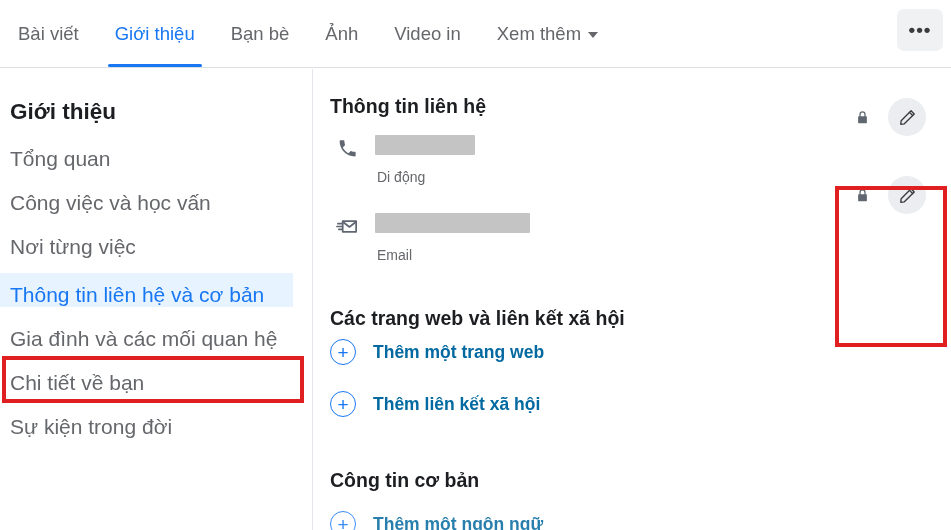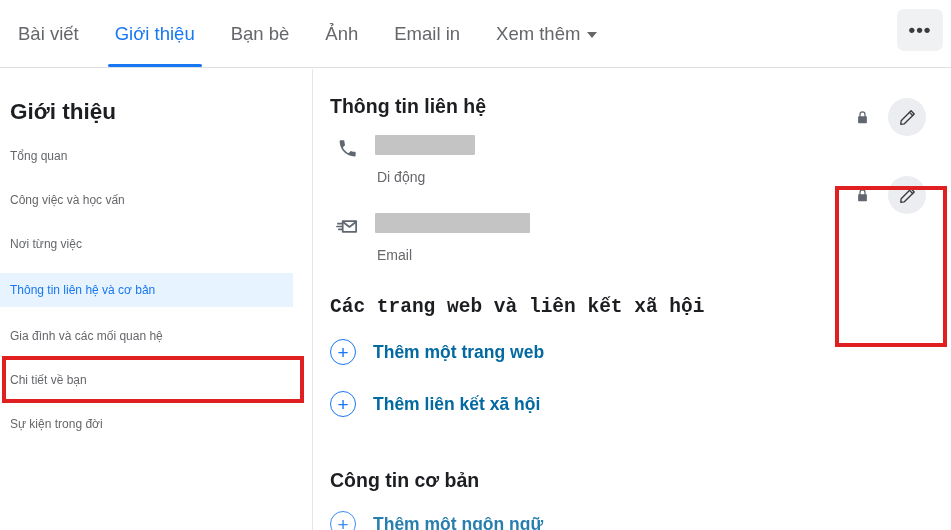--- a/index.html
+++ b/index.html
@@ -71,24 +71,24 @@
     background: #ffffff;
     border-right: 1px solid #e4e6eb;
   }
   .sidebar-title {
     position: absolute; left: 10px; top: 30px;
     font-size: 22.5px; font-weight: bold; color: #1c1e21;
   }
   .side-items { position: absolute; left: 0; top: 72px; width: 312px; }
   .side-item {
     height: 30px;
-    display: flex; align-items: center;
+    display: flex; align-items: flex-end;
     padding-left: 10px;
     margin-bottom: 14px;
-    font-size: 12px;
+    font-size: 21px;
     color: #65676b;
     cursor: pointer;
     white-space: nowrap;
   }
   .side-item.selected {
     background: #e7f3ff;
     color: #1877f2;
     width: 293px;
     height: 34px;
   }
@@ -106,21 +106,21 @@
   .content {
     position: absolute; left: 313px; top: 0; width: 638px; height: 461px;
     background: #ffffff;
   }
   .sec-head {
     position: absolute; left: 17px;
     font-size: 19.5px; font-weight: bold; color: #1c1e21;
     white-space: nowrap;
   }
   #head-contact { top: 26px; }
-  #head-websites { top: 227px; font-family: Liberation Mono, monospace; }
+  #head-websites { top: 238px; }
   #head-basic { top: 400px; }
 
   .contact-row { position: absolute; left: 17px; }
   #row-phone { top: 62px; }
   #row-email { top: 140px; }
 
   .c-icon {
     position: absolute; left: 0; top: 0;
     width: 34px; height: 34px;
     display: flex; align-items: center; justify-content: center;
@@ -193,21 +193,21 @@
       <div class="tab">
         <span class="tab-label">Bạn bè</span>
       </div>
 
       <div class="tab">
         <span class="tab-label">Ảnh</span>
       </div>
 
 
       <div class="tab">
-        <span class="tab-label">Email in</span>
+        <span class="tab-label">Video in</span>
       </div>
 
       <div class="tab">
         <span class="tab-label">Xem thêm</span>
         <span class="caret"></span>
       </div>
 
     </div>
 
     <div class="more-btn">

